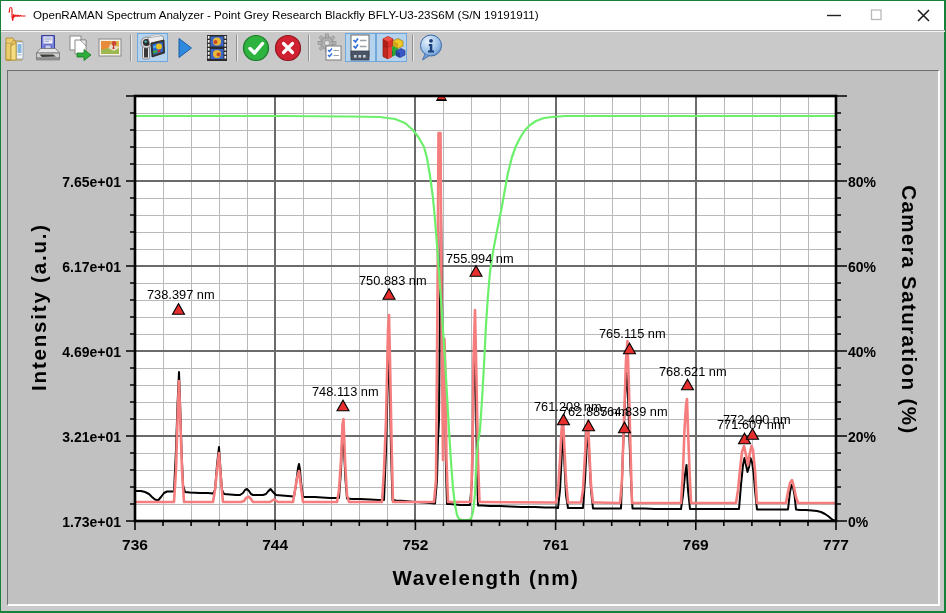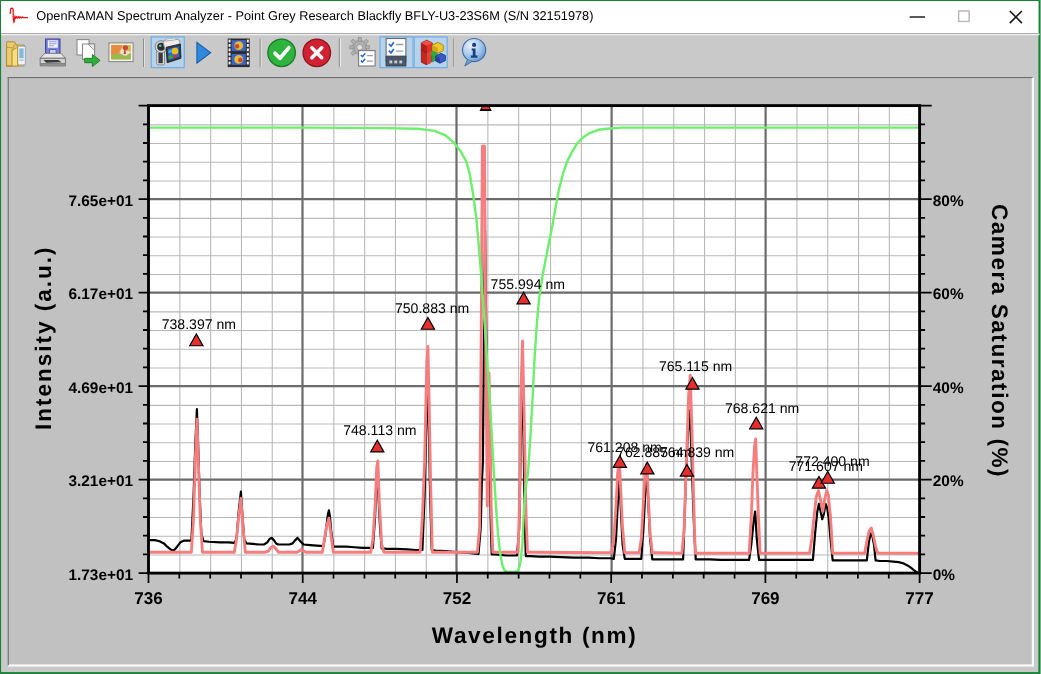--- a/index.html
+++ b/index.html
@@ -3,21 +3,21 @@
 html,body{margin:0;padding:0;width:946px;height:613px;overflow:hidden;font-family:"Liberation Sans",sans-serif;}
 .abs{position:absolute;}
 </style></head>
 <body>
 <div class="abs" style="left:0;top:0;width:946px;height:613px;background:#168239"></div>
 <div class="abs" style="left:1px;top:1px;width:943px;height:610px;background:#c9c9c9"></div>
 <div class="abs" style="left:1px;top:1px;width:943px;height:29px;background:#ffffff"></div>
 <svg style="position:absolute;left:7px;top:5px" width="22" height="20" viewBox="0 0 22 20">
 <path d="M1.5 7 L2.5 7 L2.5 4.5 Q2.5 2.5 3.8 2.5 Q5 2.5 5 4.5 L5 12 L5.8 15.5 L6.5 9.5 L7.2 12 L8.2 10 L9 11.5 L10 10 L10.8 11.5 L11.6 10.4 L12.5 11.2 L13.4 10.4 L14.2 11 L18.5 11" fill="none" stroke="#e81616" stroke-width="1.15" stroke-linejoin="round"></path>
 </svg>
-<div class="abs" style="left:33px;top:0;height:30px;line-height:30px;font-size:11.6px;color:#000;white-space:nowrap">OpenRAMAN Spectrum Analyzer - Point Grey Research Blackfly BFLY-U3-23S6M (S/N 32151978)</div>
+<div class="abs" style="left:33px;top:0;height:30px;line-height:30px;font-size:11.6px;color:#000;white-space:nowrap">OpenRAMAN Spectrum Analyzer - Point Grey Research Blackfly BFLY-U3-23S6M (S/N 19191911)</div>
 <svg class="abs" style="left:815px;top:0" width="125" height="30" viewBox="0 0 125 30">
 <path d="M12 15.5 H26" stroke="#222" stroke-width="1.4"></path>
 <rect x="56.5" y="10" width="9.5" height="9.5" fill="none" stroke="#b8b8b8" stroke-width="1.3"></rect>
 <path d="M103 10 L114 21 M114 10 L103 21" stroke="#1a1a1a" stroke-width="1.5"></path>
 </svg>
 <div class="abs" style="left:1px;top:30px;width:944px;height:1px;background:#ababab"></div>
 <div class="abs" style="left:1px;top:31px;width:944px;height:1px;background:#f5f5f5"></div>
 <div style="position:absolute;left:129.5px;top:35px;width:1px;height:26px;background:#8f8f8f;border-right:1px solid #ececec"></div>
 <div style="position:absolute;left:236px;top:35px;width:1px;height:26px;background:#8f8f8f;border-right:1px solid #ececec"></div>
 <div style="position:absolute;left:307.6px;top:35px;width:1px;height:26px;background:#8f8f8f;border-right:1px solid #ececec"></div>

